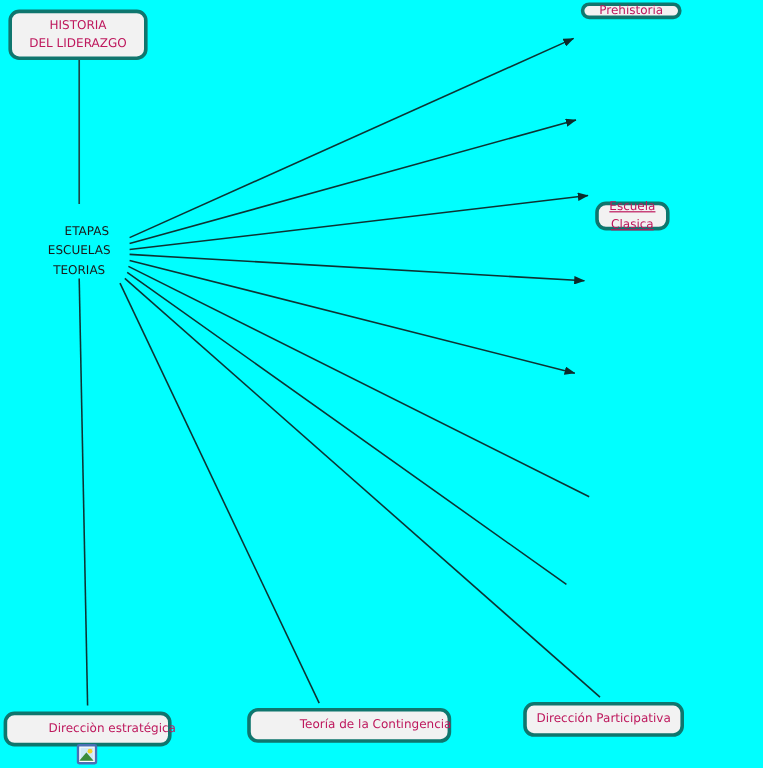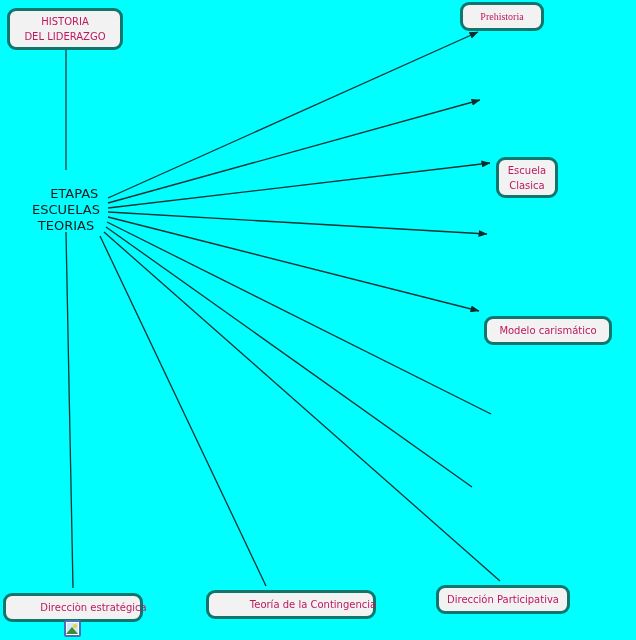--- a/index.html
+++ b/index.html
@@ -35,21 +35,21 @@
     display: flex;
     align-items: center;
     justify-content: center;
     white-space: pre;
     z-index: 3;
   }
   .hub-label {
     position: absolute;
     z-index: 3;
     color: #1a1a1a;
-    font-size: 13px;
+    font-size: 10px;
     line-height: 16px;
     text-align: center;
     white-space: pre;
     background: transparent;
   }
   .attach-icon {
     position: absolute;
     width: 17px;
     height: 17px;
     box-sizing: border-box;
@@ -112,34 +112,31 @@
     <span>HISTORIA
 DEL LIDERAZGO</span>
   </div>
 
   <div class="hub-label" style="left:20px; top:170px; width:92px;">
     <span>ETAPAS
 ESCUELAS
 TEORIAS</span>
   </div>
 
-  <div class="node" style="left:460px; top:2px; width:84px; height:29px;font-family:Liberation Serif, serif;">
+  <div class="node" style="left:484px; top:2px; width:84px; height:14px;">
     <span>Prehistoria</span>
   </div>
 
 
-  <div class="node" style="left:496px; top:157px; width:62px; height:41px;">
+  <div class="node" style="left:496px; top:168px; width:62px; height:24px;text-decoration:underline;">
     <span>Escuela
 Clasica</span>
   </div>
 
 
-  <div class="node" style="left:484px; top:316px; width:128px; height:29px;">
-    <span>Modelo carismático</span>
-  </div>
 
 
 
   <div class="node" style="left:436px; top:585px; width:134px; height:29px;">
     <span>Dirección Participativa</span>
   </div>
 
   <div class="node" style="left:206px; top:590px; width:170px; height:29px;padding-left:44px;">
     <span>Teoría de la Contingencia</span>
   </div>

